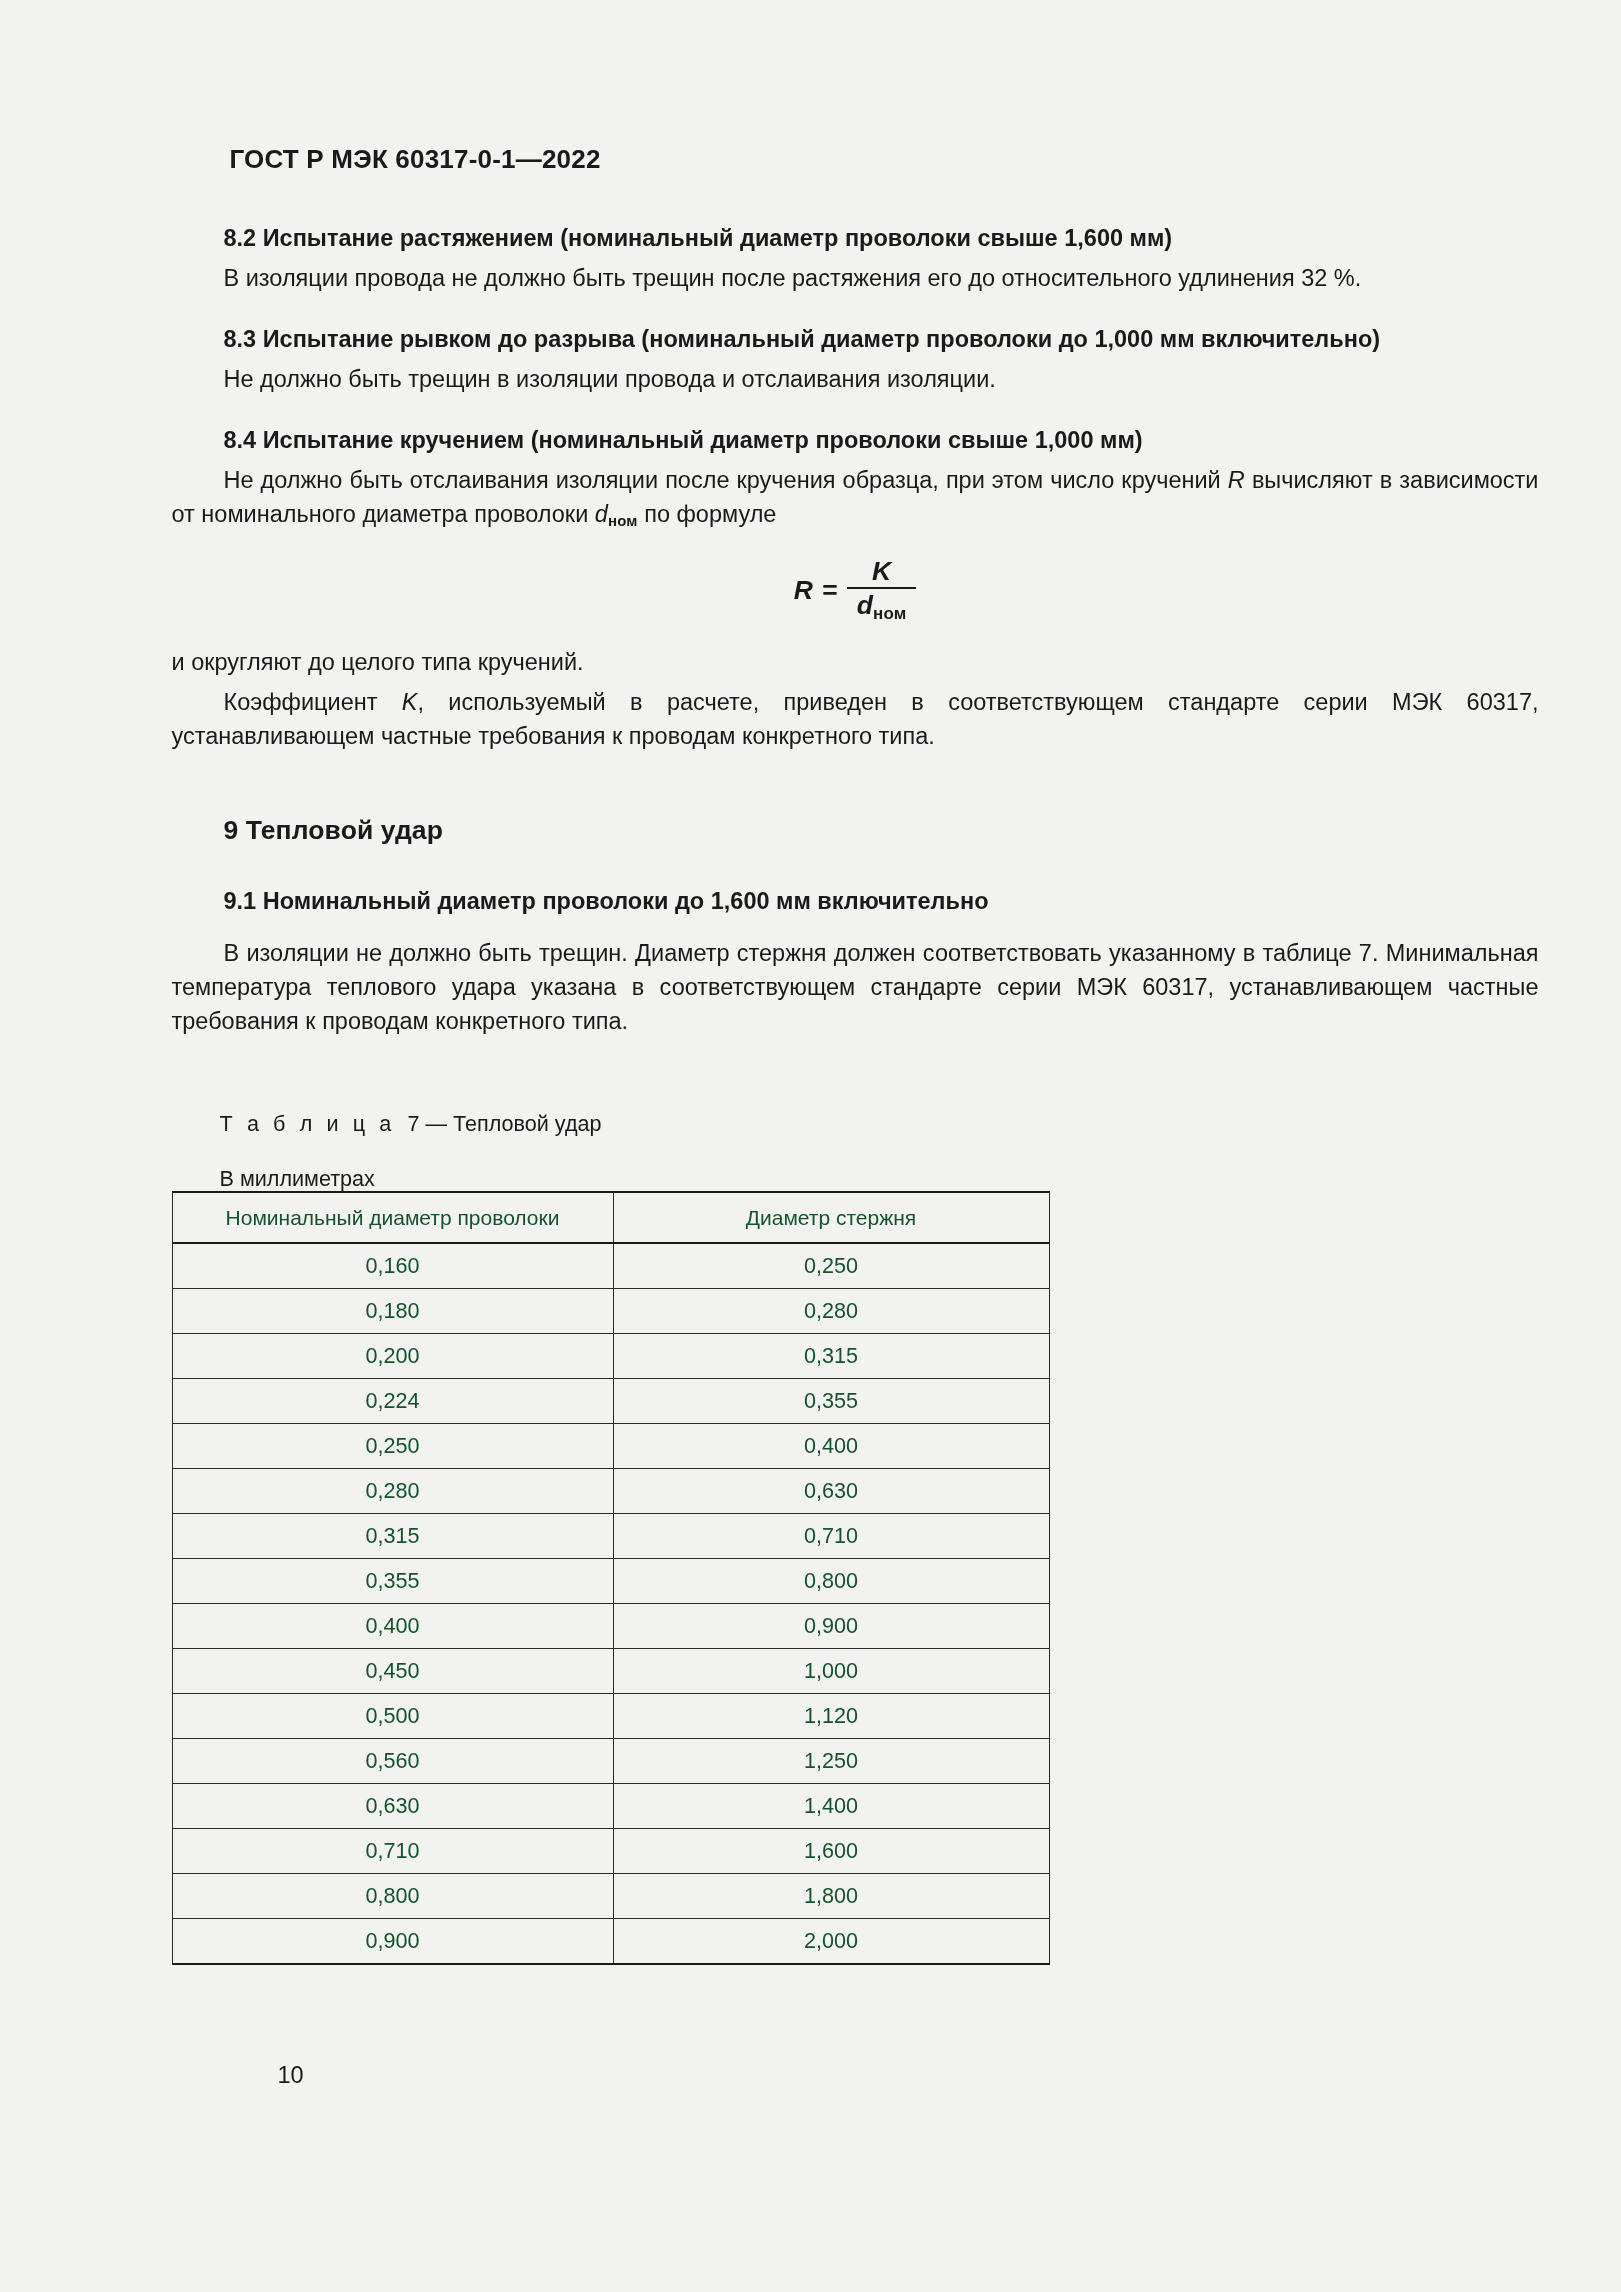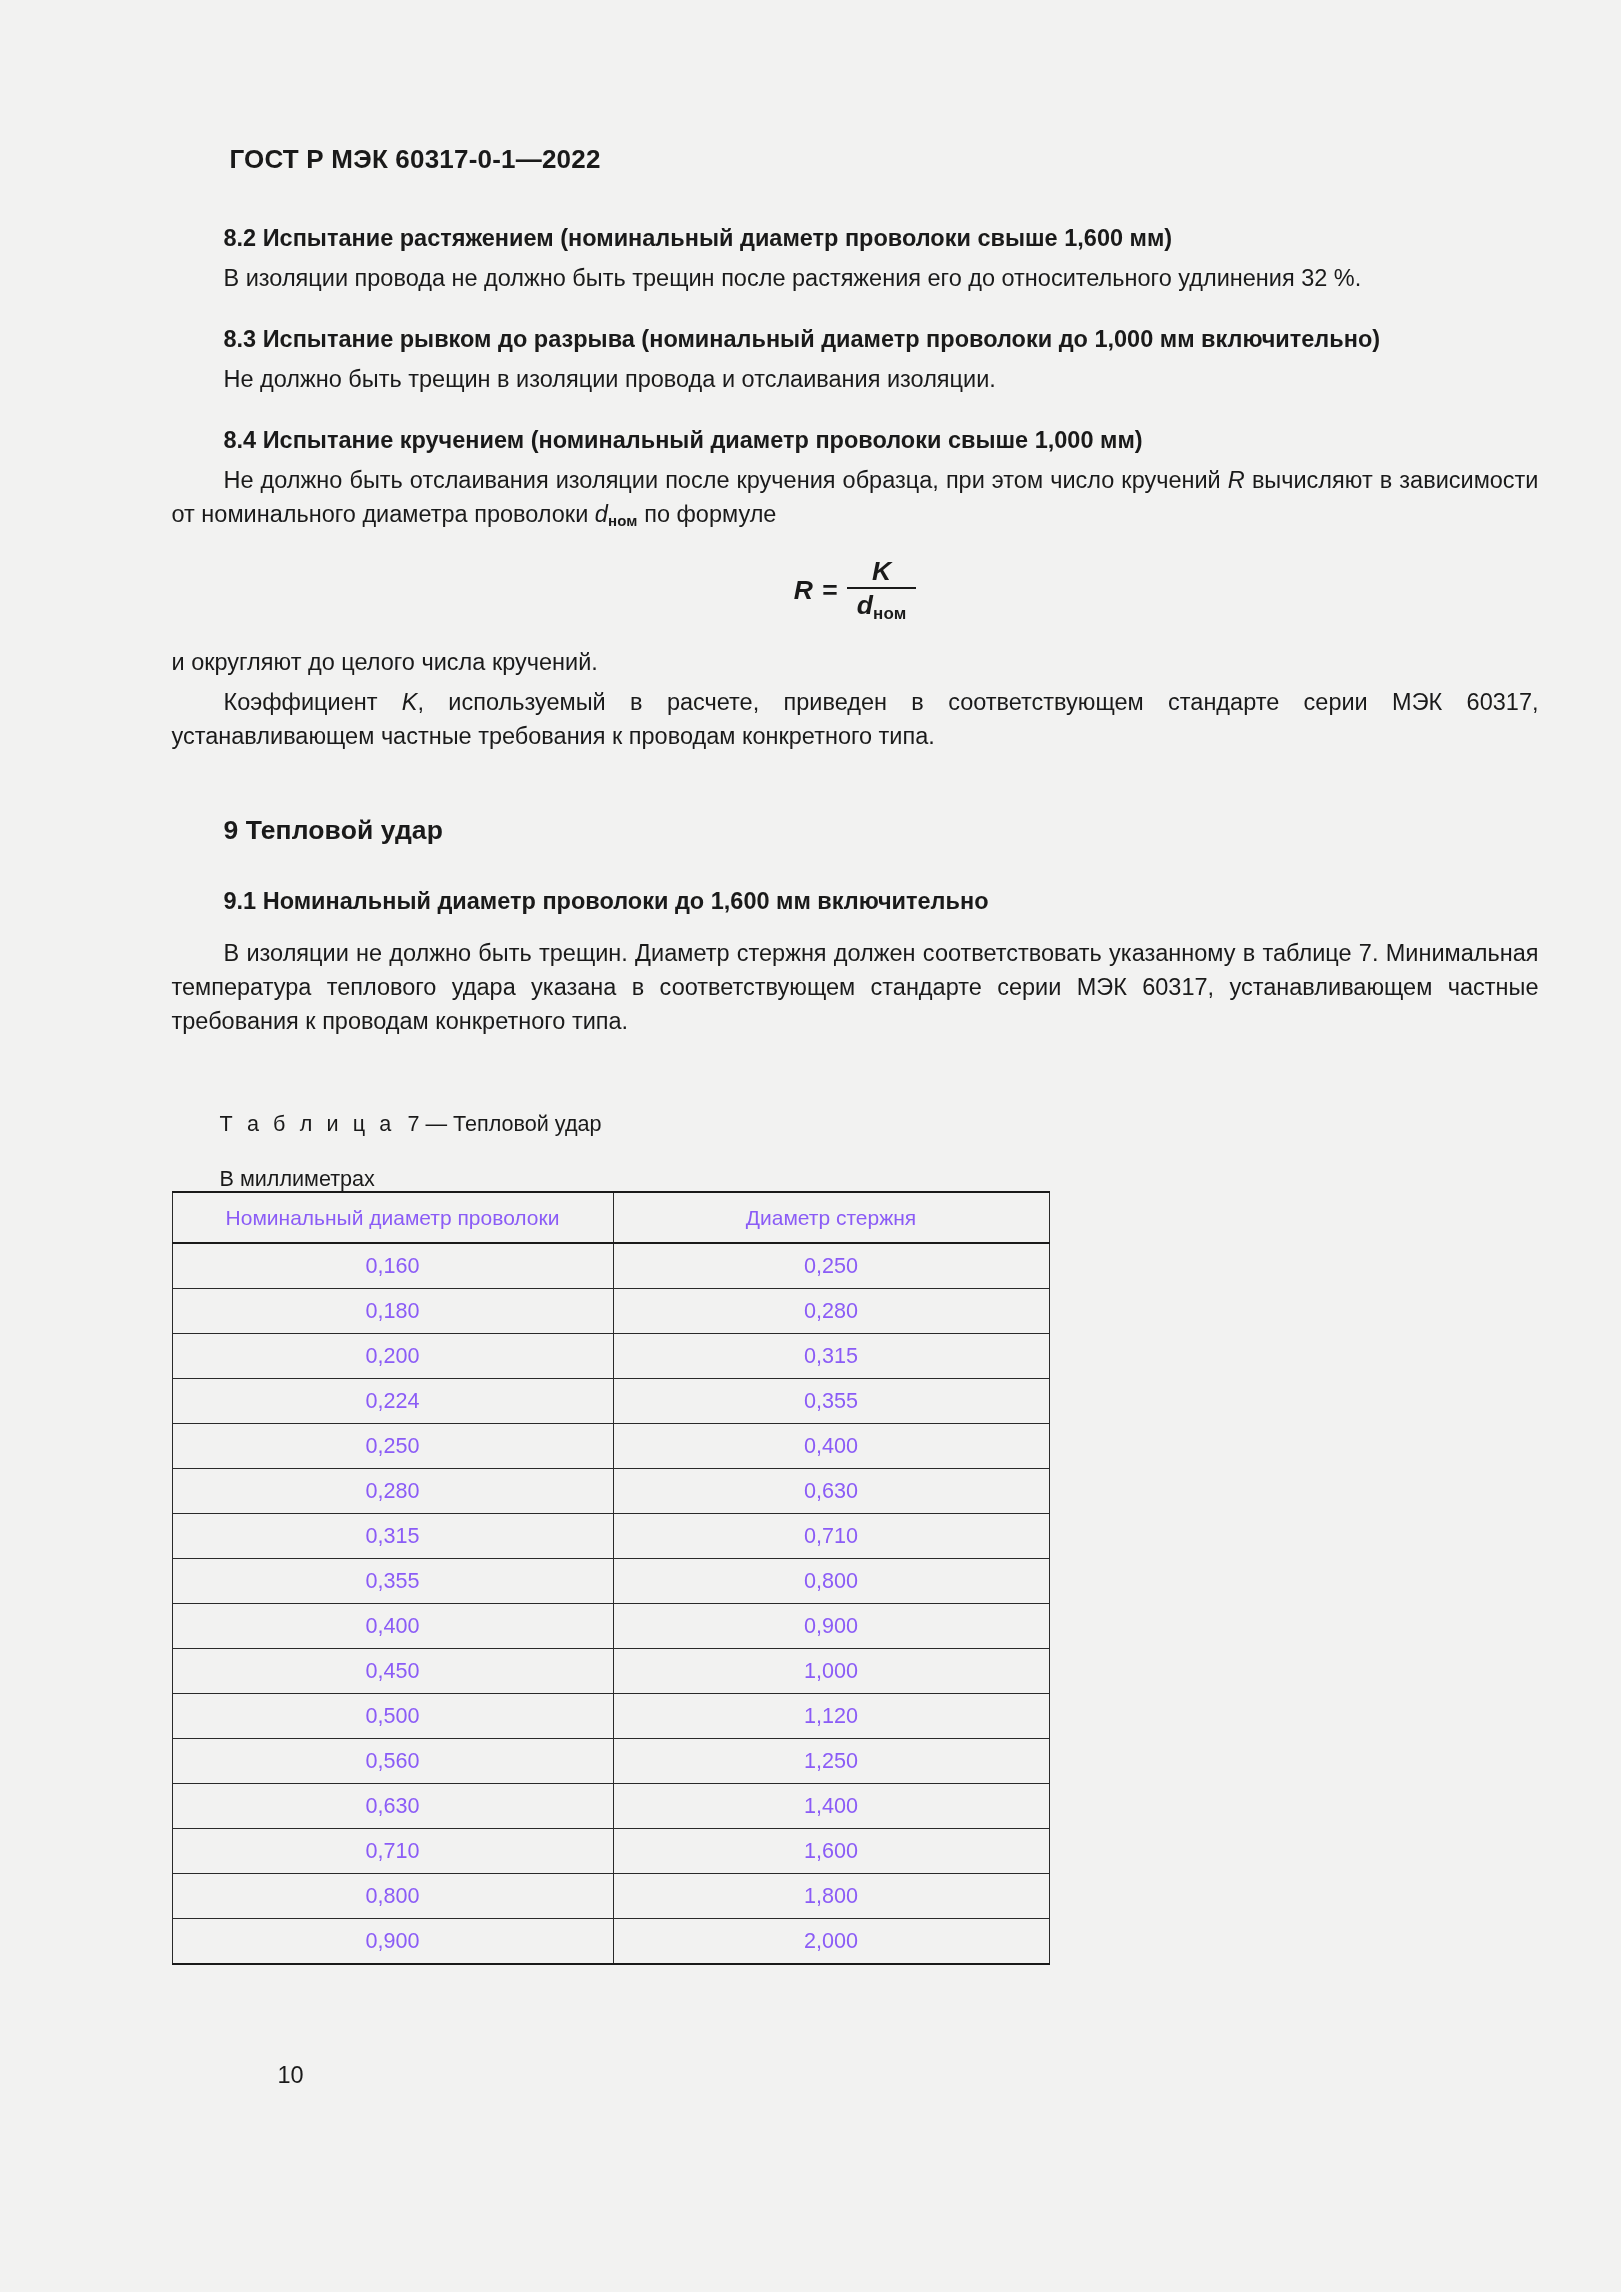--- a/index.html
+++ b/index.html
@@ -132,21 +132,21 @@
     table-layout: fixed;
   }
   .data-table th,
   .data-table td {
     border: 1px solid #2a2a2a;
     text-align: center;
     font-weight: normal;
     font-size: 21.6px;
     height: 44px;
     padding: 0;
-    color: #8b5cf6;
+    color: #14532d;
   }
   .data-table thead th {
     border-top: 2.9px solid #1a1a1a;
     border-bottom: 1px solid #2a2a2a;
     height: 49px;
     font-size: 21px;
   }
   .data-table tbody tr:first-child td {
     border-top: 2px solid #1a1a1a;
   }
@@ -205,21 +205,21 @@
         <span class="lhs">R</span>
         <span class="eq">=</span>
         <span class="frac">
           <span class="num">K</span>
           <span class="bar"></span>
           <span class="den"><i class="var">d</i><span class="sub">ном</span></span>
         </span>
       </span>
     </div>
 
-    <p class="para noindent last-left">и округляют до целого числа кручений.</p>
+    <p class="para noindent last-left">и округляют до целого типа кручений.</p>
 
     <p class="para"><span>Коэффициент </span><i class="var">K</i><span>, используемый в расчете, приведен в соответствующем стандарте серии МЭК 60317, устанавливающем частные требования к проводам конкретного типа.</span></p>
 
     <div class="sp-40"></div>
     <div class="sp-18"></div>
 
     <div class="section-title">9 Тепловой удар</div>
 
     <div class="sp-40"></div>
 

